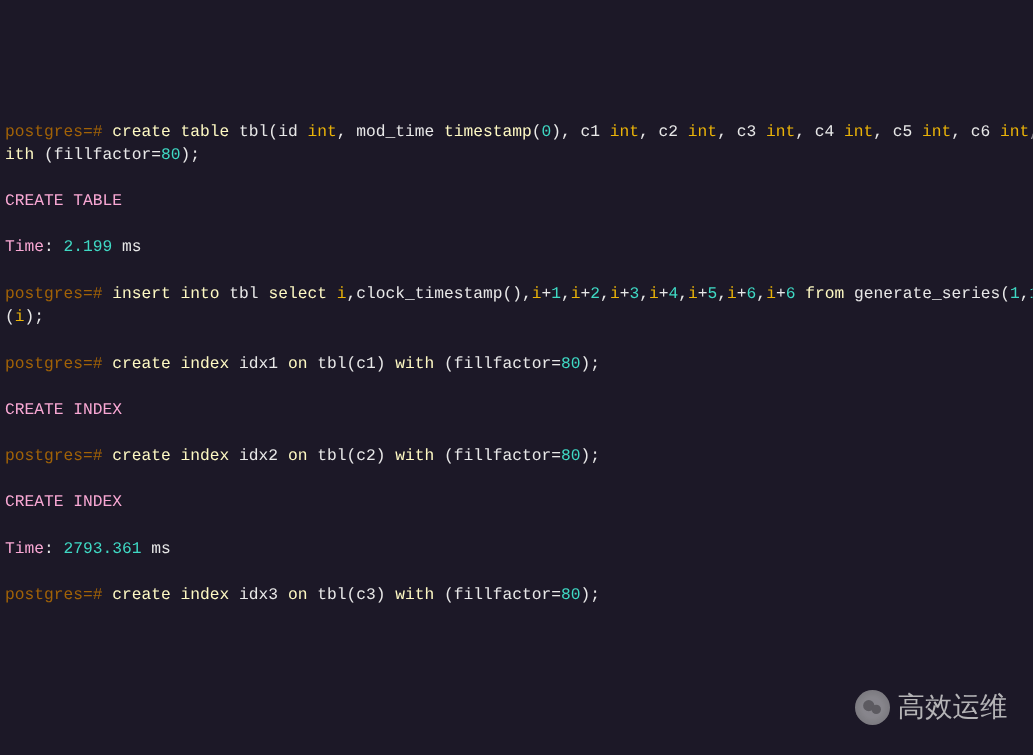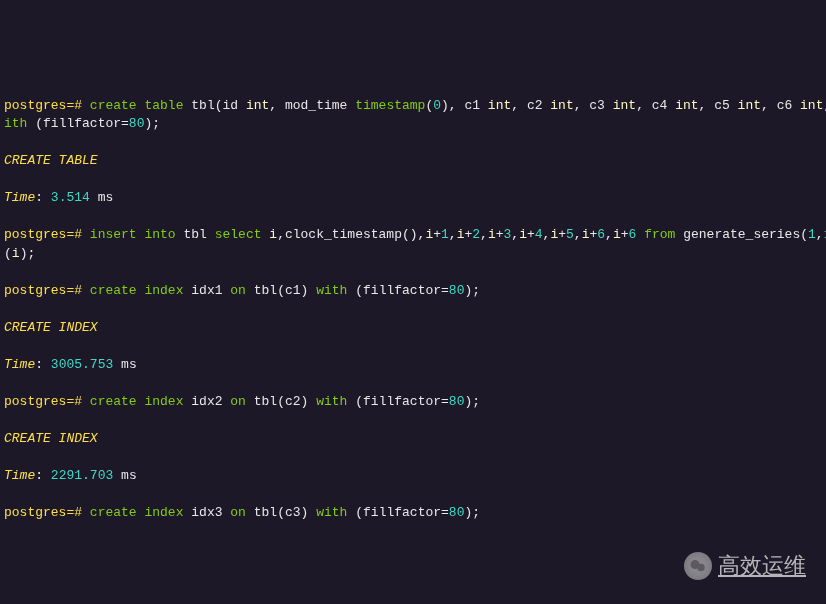--- a/index.html
+++ b/index.html
@@ -9,64 +9,62 @@
       font-family: 'Consolas', 'Monaco', 'Courier New', monospace;
       font-size: 13px;
       line-height: 18.5px;
       padding: 4px;
       width: 826px;
       height: 604px;
       overflow: hidden;
       white-space: pre;
       position: relative;
     }
-    .prompt { color: #fde047; }
-    .kw-pink { color: #84cc16; }
-    .kw-orange { color: #fde047; font-style: italic; }
-    .kw-cyan { color: #fef9c3; }
+    .prompt { color: #a16207; }
+    .kw-pink { color: #fef9c3; }
+    .kw-orange { color: #f9a8d4; }
+    .kw-cyan { color: #eab308; }
     .txt-white { color: #e8e8e8; }
     .num-teal { color: #3fd9c4; }
     .watermark {
       position: absolute;
       bottom: 24px;
       right: 20px;
       color: #d0d0d0;
       font-family: 'Microsoft YaHei', 'PingFang SC', Arial, sans-serif;
       font-size: 22px;
       opacity: 0.85;
       display: flex;
       align-items: center;
       gap: 6px;
-      text-decoration: underline;
     }
     .wc-icon {
       width: 28px; height: 28px; border-radius: 50%;
       background: radial-gradient(circle, #d0d0d0 40%, #aaa 100%);
       display: inline-flex; align-items: center; justify-content: center;
       opacity: 0.7;
     }
   </style>
 </head>
 <body>
 
 
 
 <div>
 <div><span class="prompt">postgres=#</span><span class="txt-white"> </span><span class="kw-pink">create</span><span> </span><span class="kw-pink">table</span><span> </span><span class="txt-white">tbl</span><span class="txt-white">(</span><span class="txt-white">id</span><span> </span><span class="kw-cyan">int</span><span class="txt-white">, </span><span class="txt-white">mod_time</span><span> </span><span class="kw-pink">timestamp</span><span class="txt-white">(</span><span class="num-teal">0</span><span class="txt-white">)</span><span class="txt-white">, </span><span class="txt-white">c1</span><span> </span><span class="kw-cyan">int</span><span class="txt-white">, </span><span class="txt-white">c2</span><span> </span><span class="kw-cyan">int</span><span class="txt-white">, </span><span class="txt-white">c3</span><span> </span><span class="kw-cyan">int</span><span class="txt-white">, </span><span class="txt-white">c4</span><span> </span><span class="kw-cyan">int</span><span class="txt-white">, </span><span class="txt-white">c5</span><span> </span><span class="kw-cyan">int</span><span class="txt-white">, </span><span class="txt-white">c6</span><span> </span><span class="kw-cyan">int</span><span class="txt-white">, </span>
 <span class="kw-pink">ith</span><span> </span><span class="txt-white">(</span><span class="txt-white">fillfactor</span><span class="txt-white">=</span><span class="num-teal">80</span><span class="txt-white">)</span><span class="txt-white">;</span></div>
 <div><span class="kw-orange">CREATE TABLE</span></div>
-<div><span class="kw-orange">Time</span><span class="txt-white">:</span><span> </span><span class="num-teal">3.514</span><span> </span><span class="txt-white">ms</span></div>
+<div><span class="kw-orange">Time</span><span class="txt-white">:</span><span> </span><span class="num-teal">2.199</span><span> </span><span class="txt-white">ms</span></div>
 <div><span class="prompt">postgres=#</span><span> </span><span class="kw-pink">insert</span><span> </span><span class="kw-pink">into</span><span> </span><span class="txt-white">tbl</span><span> </span><span class="kw-pink">select</span><span> </span><span class="kw-cyan">i</span><span class="txt-white">,</span><span class="txt-white">clock_timestamp</span><span class="txt-white">()</span><span class="txt-white">,</span><span class="kw-cyan">i</span><span class="txt-white">+</span><span class="num-teal">1</span><span class="txt-white">,</span><span class="kw-cyan">i</span><span class="txt-white">+</span><span class="num-teal">2</span><span class="txt-white">,</span><span class="kw-cyan">i</span><span class="txt-white">+</span><span class="num-teal">3</span><span class="txt-white">,</span><span class="kw-cyan">i</span><span class="txt-white">+</span><span class="num-teal">4</span><span class="txt-white">,</span><span class="kw-cyan">i</span><span class="txt-white">+</span><span class="num-teal">5</span><span class="txt-white">,</span><span class="kw-cyan">i</span><span class="txt-white">+</span><span class="num-teal">6</span><span class="txt-white">,</span><span class="kw-cyan">i</span><span class="txt-white">+</span><span class="num-teal">6</span><span> </span><span class="kw-pink">from</span><span> </span><span class="txt-white">generate_series</span><span class="txt-white">(</span><span class="num-teal">1</span><span class="txt-white">,</span><span class="num-teal">10000000</span>
 <span class="txt-white">(</span><span class="kw-cyan">i</span><span class="txt-white">)</span><span class="txt-white">;</span></div>
 <div><span class="prompt">postgres=#</span><span> </span><span class="kw-pink">create</span><span> </span><span class="kw-pink">index</span><span> </span><span class="txt-white">idx1</span><span> </span><span class="kw-pink">on</span><span> </span><span class="txt-white">tbl</span><span class="txt-white">(</span><span class="txt-white">c1</span><span class="txt-white">)</span><span> </span><span class="kw-pink">with</span><span> </span><span class="txt-white">(</span><span class="txt-white">fillfactor</span><span class="txt-white">=</span><span class="num-teal">80</span><span class="txt-white">)</span><span class="txt-white">;</span></div>
 <div><span class="kw-orange">CREATE INDEX</span></div>
-<div><span class="kw-orange">Time</span><span class="txt-white">:</span><span> </span><span class="num-teal">3005.753</span><span> </span><span class="txt-white">ms</span></div>
 <div><span class="prompt">postgres=#</span><span> </span><span class="kw-pink">create</span><span> </span><span class="kw-pink">index</span><span> </span><span class="txt-white">idx2</span><span> </span><span class="kw-pink">on</span><span> </span><span class="txt-white">tbl</span><span class="txt-white">(</span><span class="txt-white">c2</span><span class="txt-white">)</span><span> </span><span class="kw-pink">with</span><span> </span><span class="txt-white">(</span><span class="txt-white">fillfactor</span><span class="txt-white">=</span><span class="num-teal">80</span><span class="txt-white">)</span><span class="txt-white">;</span></div>
 <div><span class="kw-orange">CREATE INDEX</span></div>
-<div><span class="kw-orange">Time</span><span class="txt-white">:</span><span> </span><span class="num-teal">2291.703</span><span> </span><span class="txt-white">ms</span></div>
+<div><span class="kw-orange">Time</span><span class="txt-white">:</span><span> </span><span class="num-teal">2793.361</span><span> </span><span class="txt-white">ms</span></div>
 <div><span class="prompt">postgres=#</span><span> </span><span class="kw-pink">create</span><span> </span><span class="kw-pink">index</span><span> </span><span class="txt-white">idx3</span><span> </span><span class="kw-pink">on</span><span> </span><span class="txt-white">tbl</span><span class="txt-white">(</span><span class="txt-white">c3</span><span class="txt-white">)</span><span> </span><span class="kw-pink">with</span><span> </span><span class="txt-white">(</span><span class="txt-white">fillfactor</span><span class="txt-white">=</span><span class="num-teal">80</span><span class="txt-white">)</span><span class="txt-white">;</span></div>
 
 
 
 
 
 
 
 
 

